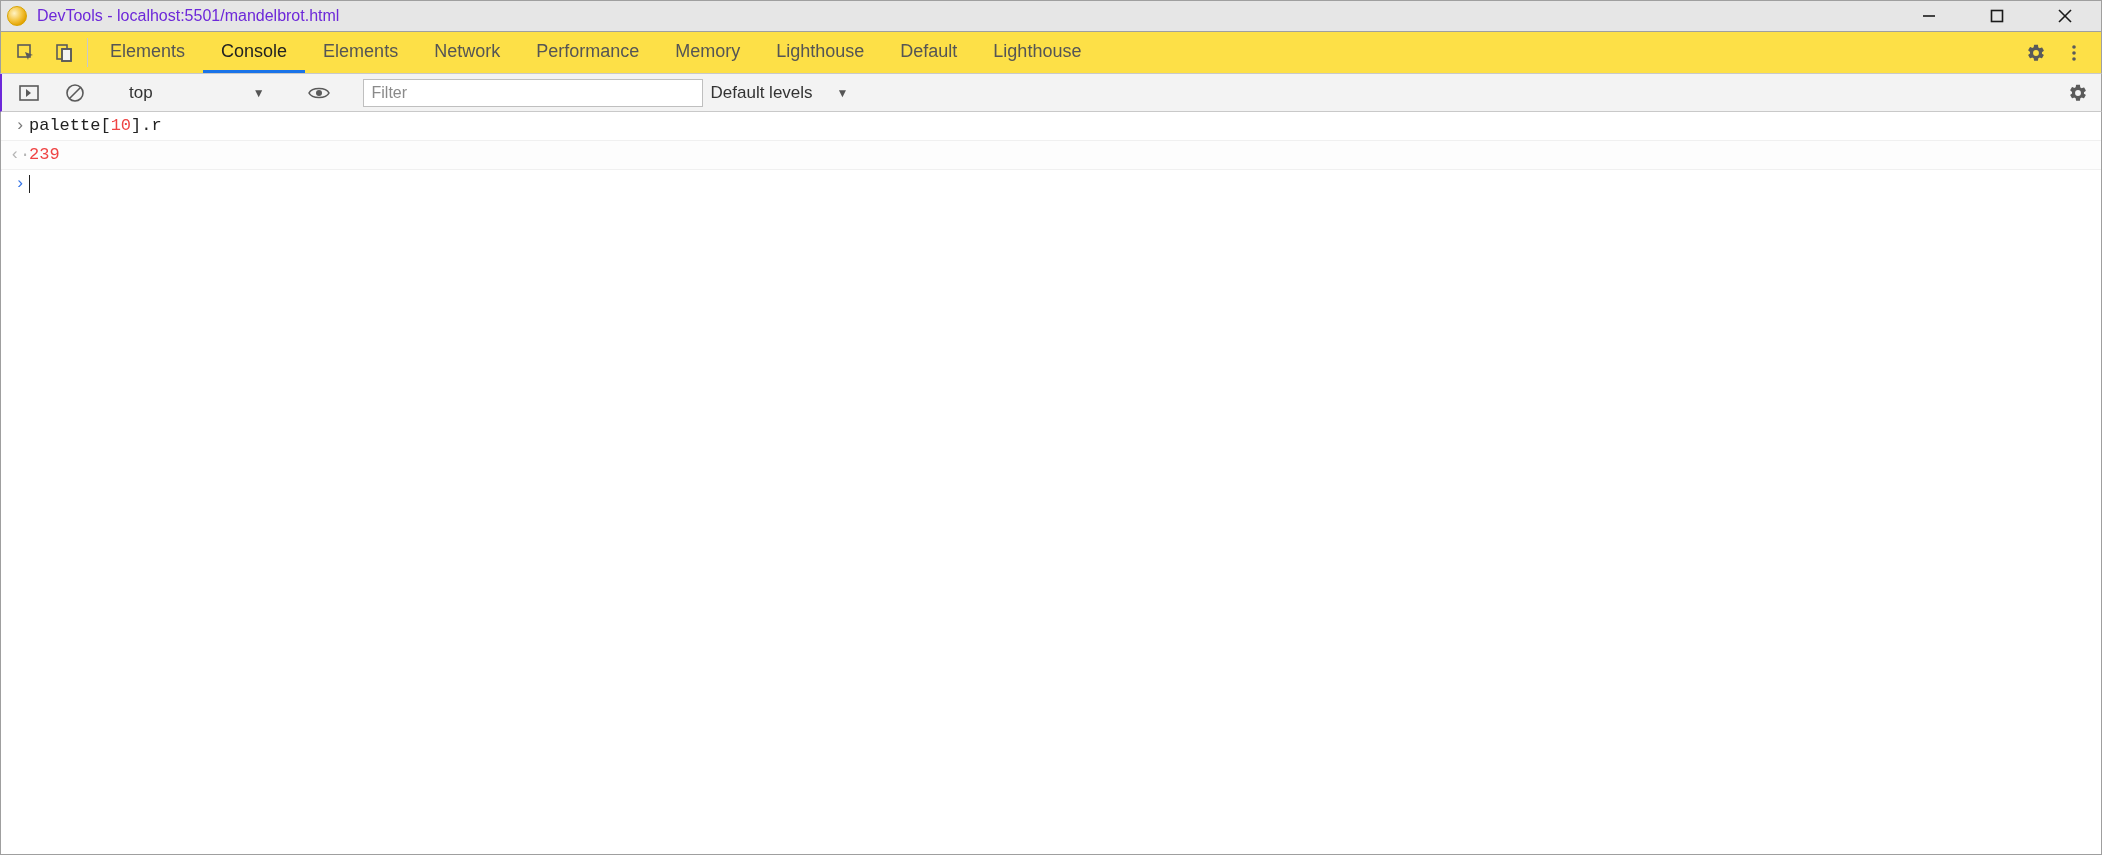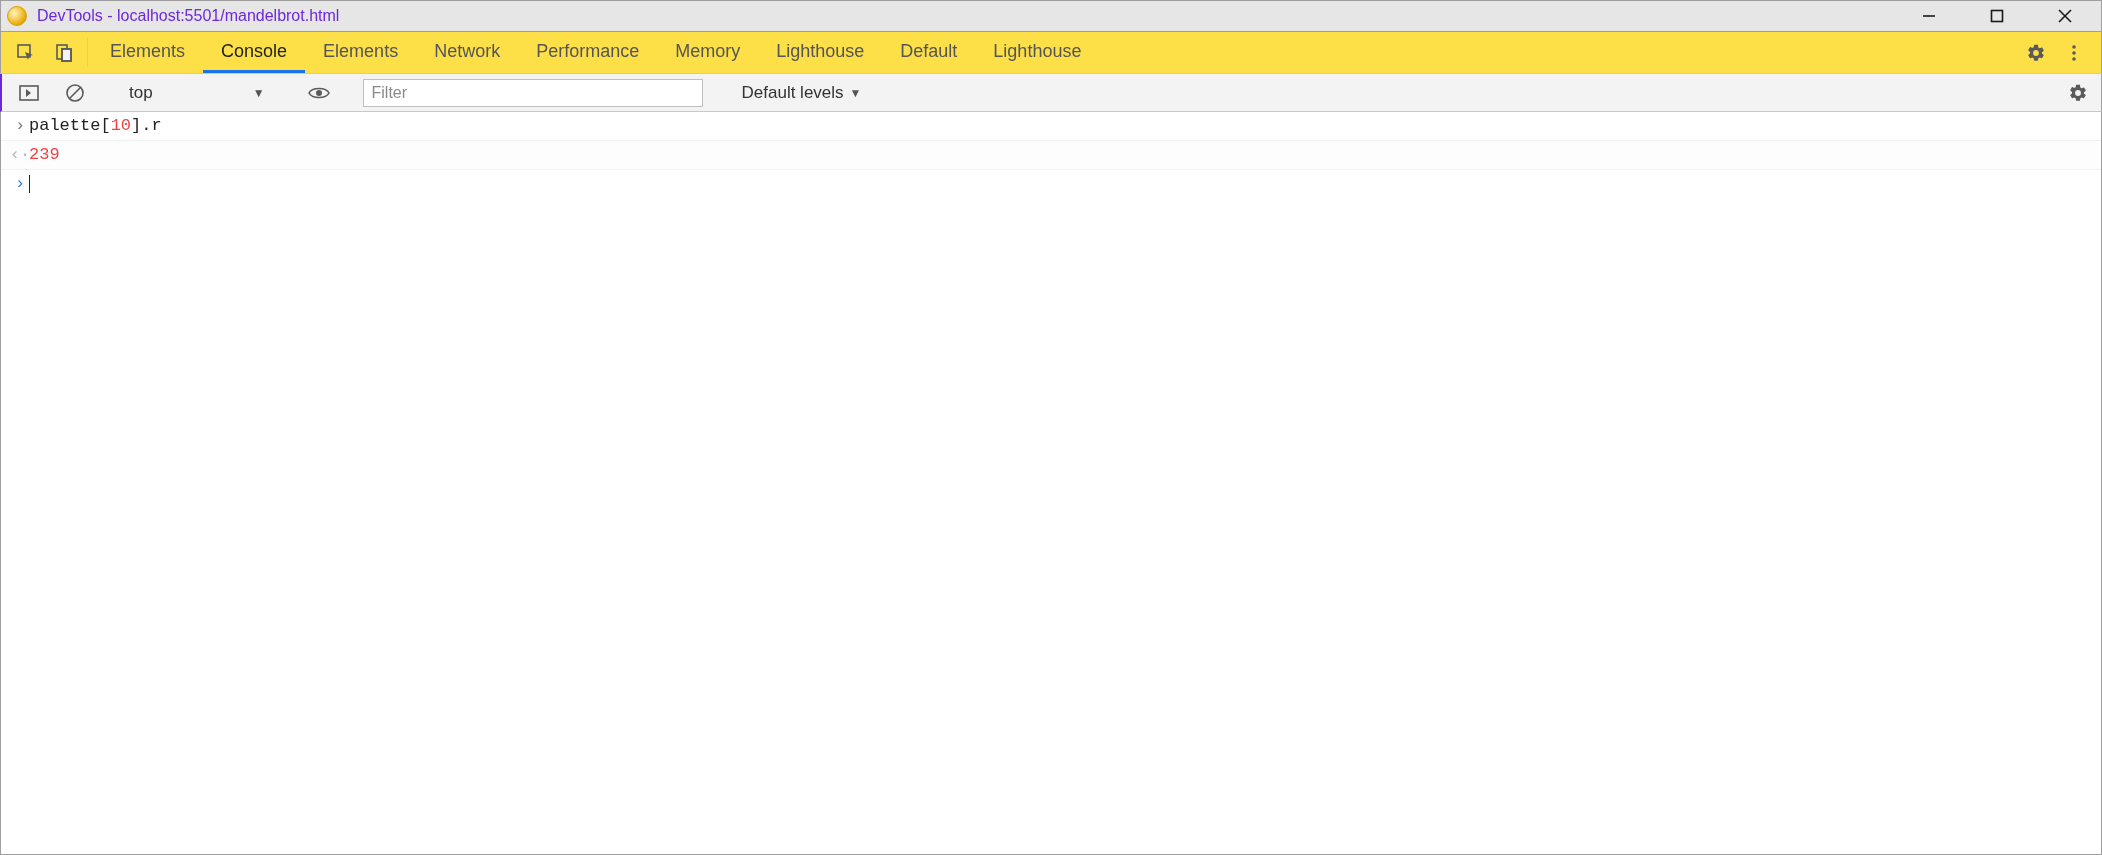--- a/index.html
+++ b/index.html
@@ -66,21 +66,21 @@
     padding: 0 10px; font-size:17px; color:#333;
   }
   .ctx-select .tri { font-size:12px; color:#555; }
   .eye svg { stroke:#5a5a5a; fill:none; stroke-width:1.6; }
   .filter-input {
     width: 340px; height: 28px;
     border:1px solid #bfbfbf; background:#fff;
     font-size:16px; padding:0 8px; color:#333;
   }
   .filter-input::placeholder { color:#8a8a8a; }
-  .levels { font-size:17px; color:#333; display:flex; gap:6px; align-items:center;margin-left:31px; }
+  .levels { font-size:17px; color:#333; display:flex; gap:24px; align-items:center; }
   .contbar .spacer { flex:1; }
 
   
   .console {
     flex:1; background:#fff;
     border-left:1px solid #9f9f9f; border-right:1px solid #9f9f9f; border-bottom:1px solid #9f9f9f;
     font-family: Consolas, "Courier New", monospace;
     font-size: 17px; line-height: 26px;
     overflow:auto;
   }

